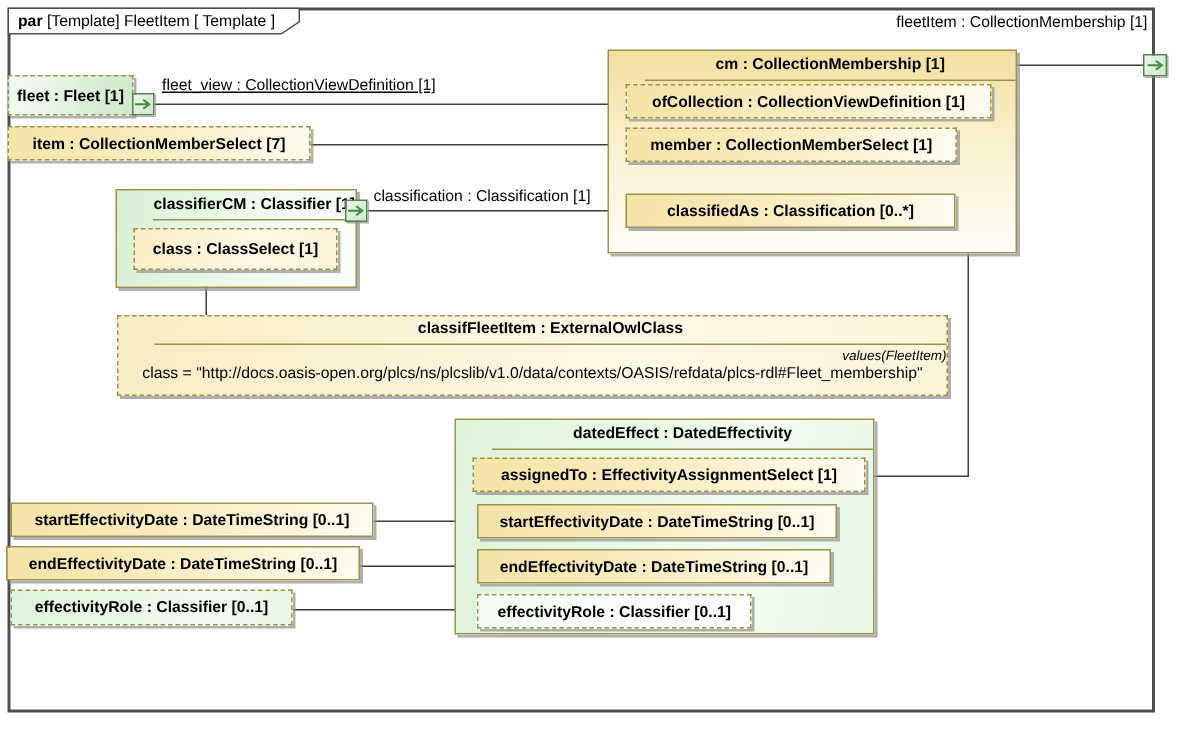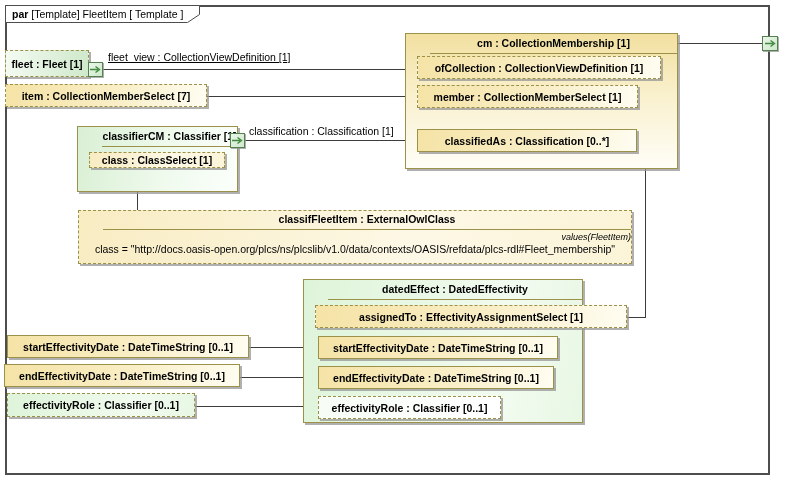--- a/index.html
+++ b/index.html
@@ -62,20 +62,21 @@
 
   <div class="frame"></div>
 
   <svg class="frame-label-svg" width="198" height="19">
     <polygon points="0.5,0.5 194.5,0.5 194.5,9.5 182.5,17.5 0.5,17.5" fill="#ffffff" stroke="#4d4d4d" stroke-width="1"></polygon>
   </svg>
   <div class="frame-label-text">
     <span class="kw">par</span><span> [Template] FleetItem [ Template ]</span>
   </div>
 
+  <div class="float-label" style="left:465px;top:9px;width:300px;text-align:right;">fleetItem : CollectionMembership [1]</div>
   <div class="float-label" style="left:108px;top:51px;text-decoration:underline;">fleet_view : CollectionViewDefinition [1]</div>
   <div class="float-label" style="left:249px;top:125px;">classification : Classification [1]</div>
 
   <div class="edge" style="left:103px;top:69px;width:315px;height:1px;"></div>
   <div class="edge" style="left:207px;top:96px;width:211px;height:1px;"></div>
   <div class="edge" style="left:245px;top:140px;width:173px;height:1px;"></div>
   <div class="edge" style="left:137px;top:179px;width:1px;height:32px;"></div>
   <div class="edge" style="left:678px;top:43px;width:84px;height:1px;"></div>
   <div class="edge" style="left:577px;top:317px;width:69px;height:1px;"></div>
   <div class="edge" style="left:645px;top:169px;width:1px;height:149px;"></div>
@@ -95,37 +96,37 @@
     <svg width="11" height="9" viewBox="0 0 11 9">
       <path d="M0 4.5 H8 M5.5 1.5 L9.5 4.5 L5.5 7.5" fill="none" stroke="#3f8a3f" stroke-width="1.4"></path>
     </svg>
   </div>
 
   <div class="node dashed cream-h leaf" style="left:5px;top:84px;width:202px;height:23px;">item : CollectionMemberSelect [7]</div>
 
   <div class="node solid green-h" style="left:77px;top:126px;width:161px;height:66px;">
     <div class="node-title sep">classifierCM : Classifier [1]</div>
   </div>
-  <div class="node dashed cream-soft leaf" style="left:89px;top:152px;width:136px;height:16px;text-align:center;">class : ClassSelect [1]</div>
+  <div class="node dashed cream-soft leaf" style="left:89px;top:152px;width:136px;height:28px;text-align:center;">class : ClassSelect [1]</div>
   <div class="port" style="left:230px;top:133px;">
     <svg width="11" height="9" viewBox="0 0 11 9">
       <path d="M0 4.5 H8 M5.5 1.5 L9.5 4.5 L5.5 7.5" fill="none" stroke="#3f8a3f" stroke-width="1.4"></path>
     </svg>
   </div>
 
   <div class="node dashed cream-soft" style="left:78px;top:210px;width:554px;height:54px;">
     <div class="node-title sep" style="height:19px;padding-top:2px;">classifFleetItem : ExternalOwlClass</div>
     <div class="stereo">values(FleetItem)</div>
     <div class="value-line">class = "http://docs.oasis-open.org/plcs/ns/plcslib/v1.0/data/contexts/OASIS/refdata/plcs-rdl#Fleet_membership"</div>
   </div>
 
   <div class="node solid green-soft" style="left:303px;top:279px;width:280px;height:144px;">
     <div class="node-title sep">datedEffect : DatedEffectivity</div>
   </div>
-  <div class="node dashed cream-h leaf" style="left:315px;top:305px;width:312px;height:23px;">assignedTo : EffectivityAssignmentSelect [1]</div>
+  <div class="node dashed cream-h leaf" style="left:315px;top:305px;width:262px;height:23px;">assignedTo : EffectivityAssignmentSelect [1]</div>
   <div class="node solid cream-h leaf" style="left:318px;top:336px;width:240px;height:23px;">startEffectivityDate : DateTimeString [0..1]</div>
   <div class="node solid cream-h leaf" style="left:318px;top:366px;width:236px;height:23px;">endEffectivityDate : DateTimeString [0..1]</div>
   <div class="node dashed white-soft leaf" style="left:318px;top:396px;width:183px;height:23px;">effectivityRole : Classifier [0..1]</div>
 
   <div class="node solid cream-h leaf" style="left:7px;top:335px;width:242px;height:23px;">startEffectivityDate : DateTimeString [0..1]</div>
   <div class="node solid cream-h leaf" style="left:4px;top:364px;width:236px;height:23px;">endEffectivityDate : DateTimeString [0..1]</div>
   <div class="node dashed green-soft leaf" style="left:7px;top:393px;width:188px;height:24px;">effectivityRole : Classifier [0..1]</div>
 
   <div class="port" style="left:762px;top:36px;width:16px;">
     <svg width="11" height="9" viewBox="0 0 11 9">

